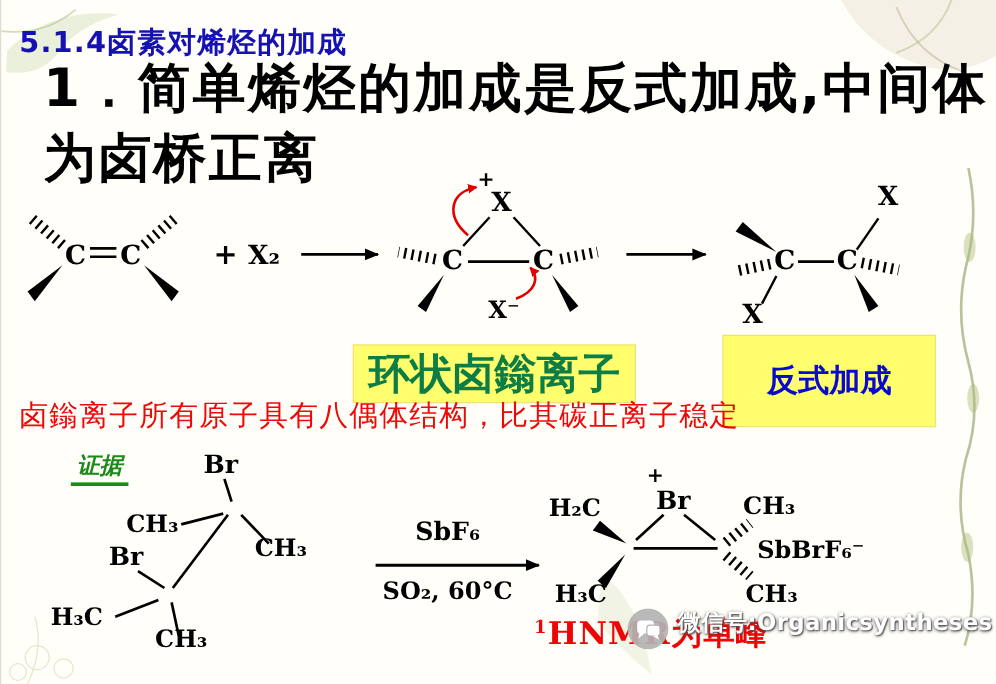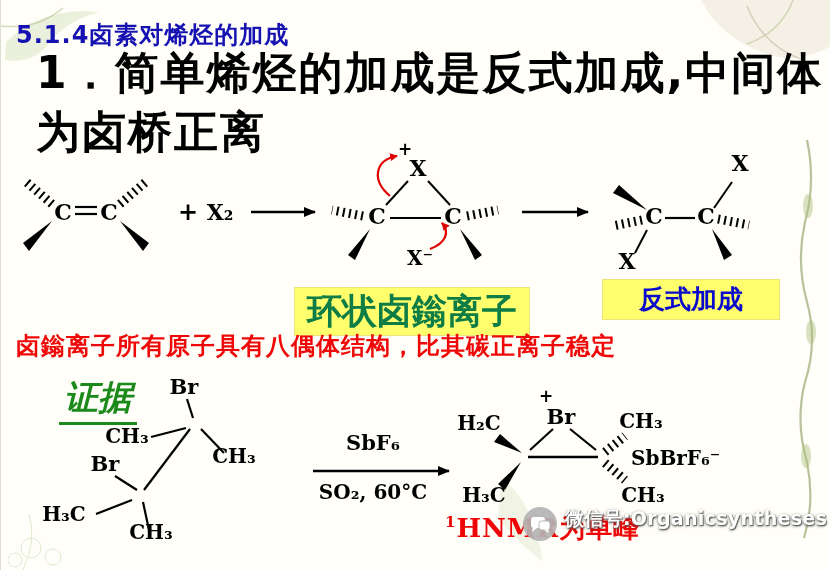--- a/index.html
+++ b/index.html
@@ -4,25 +4,25 @@
 <style>
   *{margin:0;padding:0;box-sizing:border-box}
   html,body{width:830px;height:570px;}
   body{font-family:"DejaVu Sans","Liberation Sans",sans-serif;background:#fffef8;}
   .slide{position:relative;width:830px;height:570px;background:#fffef8;overflow:hidden;border-left:1px solid #dcdcd2;}
   .bg-decor{position:absolute;left:0;top:0;z-index:0;}
   .title{position:absolute;left:15px;top:19px;font-size:24px;font-weight:bold;color:#1612b2;letter-spacing:1px;z-index:2;}
   .body-line{position:absolute;left:15px;font-size:44px;font-weight:bold;color:#000;letter-spacing:2px;z-index:2;margin-left:20px;}
   .bl1{top:44px}
   .bl2{top:86px}
-  .octet{position:absolute;left:15px;top:330px;font-size:24px;font-weight:bold;color:#ee0808;letter-spacing:1px;z-index:2;}
-  .evidence{position:absolute;left:58px;top:375px;font-size:34px;font-weight:bold;font-style:italic;color:#1b8a1b;border-bottom:3px solid #1b8a1b;padding:0 5px 1px;z-index:2;}
+  .octet{position:absolute;left:15px;top:330px;font-size:24px;font-weight:normal;color:#ee0808;letter-spacing:1px;z-index:2;}
+  .evidence{position:absolute;left:58px;top:375px;font-size:19px;font-weight:bold;font-style:italic;color:#1b8a1b;border-bottom:3px solid #1b8a1b;padding:0 5px 1px;z-index:2;}
   .ylabel{position:absolute;background:#ffff6e;font-weight:bold;z-index:2;border:1px solid #eee27a;}
   .cyclic{left:293px;top:287px;font-size:35px;color:#0d7d45;padding:0 12px;}
-  .anti{left:601px;top:279px;font-size:26px;color:#0a0acd;padding:2px 36px;}
+  .anti{left:601px;top:279px;font-size:26px;color:#0a0acd;padding:20px 36px;}
   .nmr{position:absolute;left:444px;top:511px;font-size:26px;font-weight:bold;color:#ee0505;z-index:3;font-family:"DejaVu Serif","Liberation Serif",serif;letter-spacing:1px;}
   .nmr sup{font-size:15px;}
   .scheme{position:absolute;left:0;z-index:1;}
   .s1{top:128px;}
   .s2{top:372px;}
   .watermark{position:absolute;left:521px;top:506px;display:flex;align-items:flex-start;gap:7px;z-index:4;}
   .wm-text{font-size:19px;font-weight:bold;color:#ffffff;letter-spacing:0.3px;
            text-shadow:0 1px 3px rgba(70,70,70,.95),1px 1px 1px rgba(95,95,95,.85);}
   svg text{user-select:none;}
 </style>

